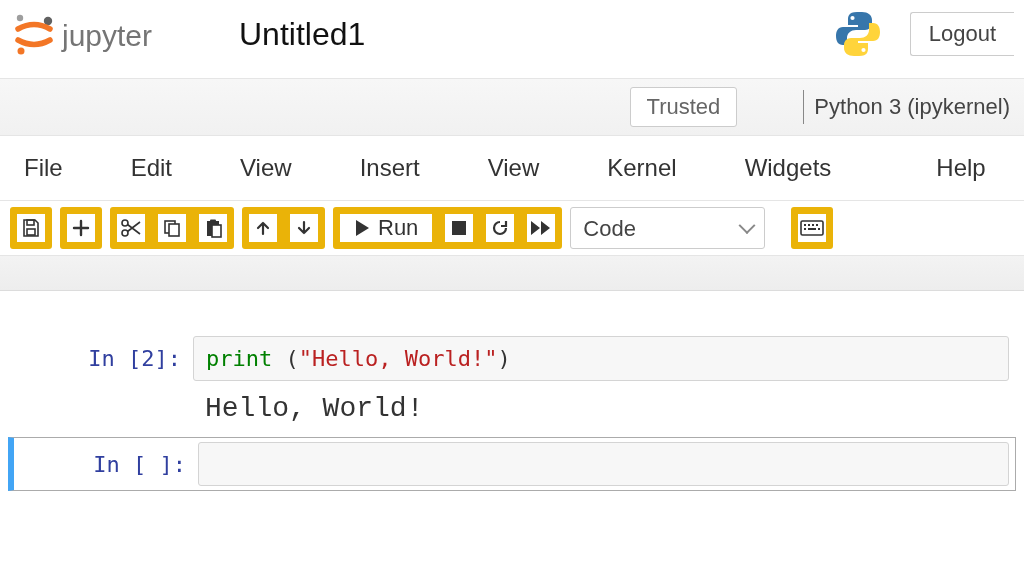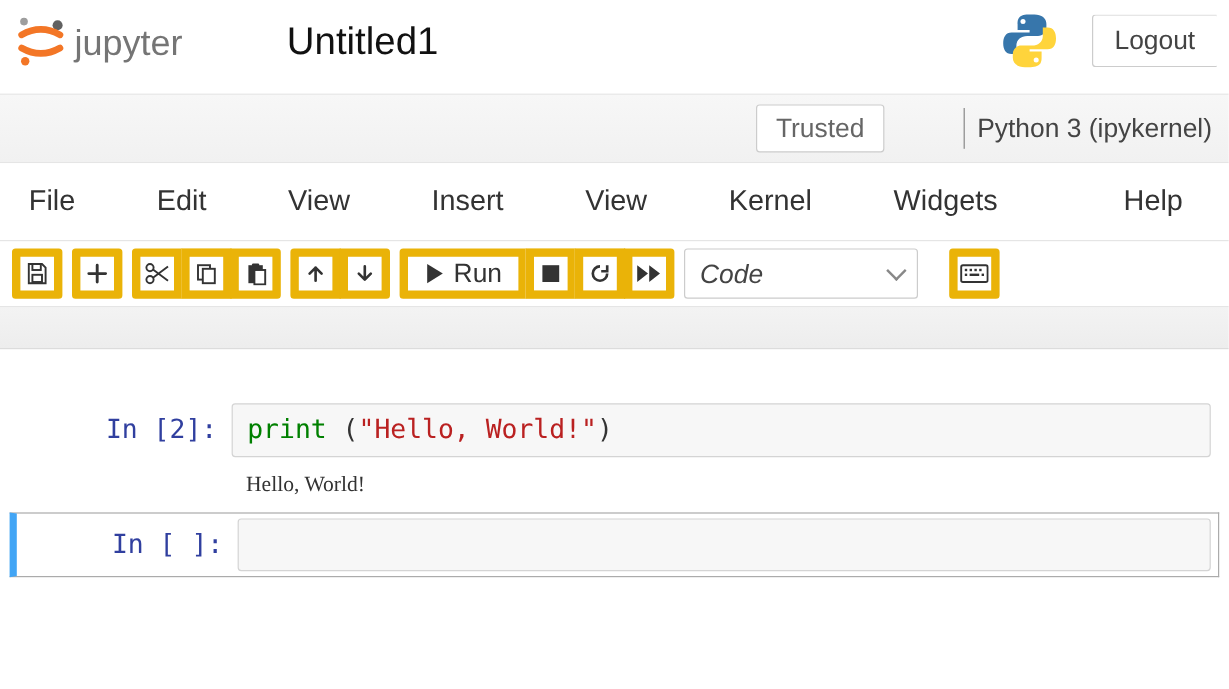--- a/index.html
+++ b/index.html
@@ -140,21 +140,20 @@
       border-radius: 3px;
       height: 42px;
       padding: 0 36px 0 12px;
       font-size: 22px;
       color: #444;
       appearance: none;
       -webkit-appearance: none;
       cursor: pointer;
       position: relative;
       width: 195px;
-      font-style: italic;
     }
     .select-wrap {
       position: relative;
       display: inline-flex;
     }
     .select-wrap::after {
       content: "";
       position: absolute;
       right: 12px;
       top: 50%;
@@ -206,22 +205,22 @@
       font-family: "Menlo", "Monaco", "Consolas", monospace;
       font-size: 22px;
       min-height: 44px;
       white-space: pre;
     }
     .code-box.empty { min-height: 44px; }
     .tok-builtin { color: #008000; }
     .tok-string { color: #BA2121; }
     .tok-paren { color: #333; }
     .output-area {
-      font-family: Liberation Serif, serif;
-      font-size: 18px;
+      font-family: Liberation Mono, monospace;
+      font-size: 28px;
       padding: 12px 0 4px 12px;
       white-space: pre;
     }
     svg { display: block; }
   </style>
 </head>
 <body>
 
 <div class="header">
   <div class="jupyter-logo">

